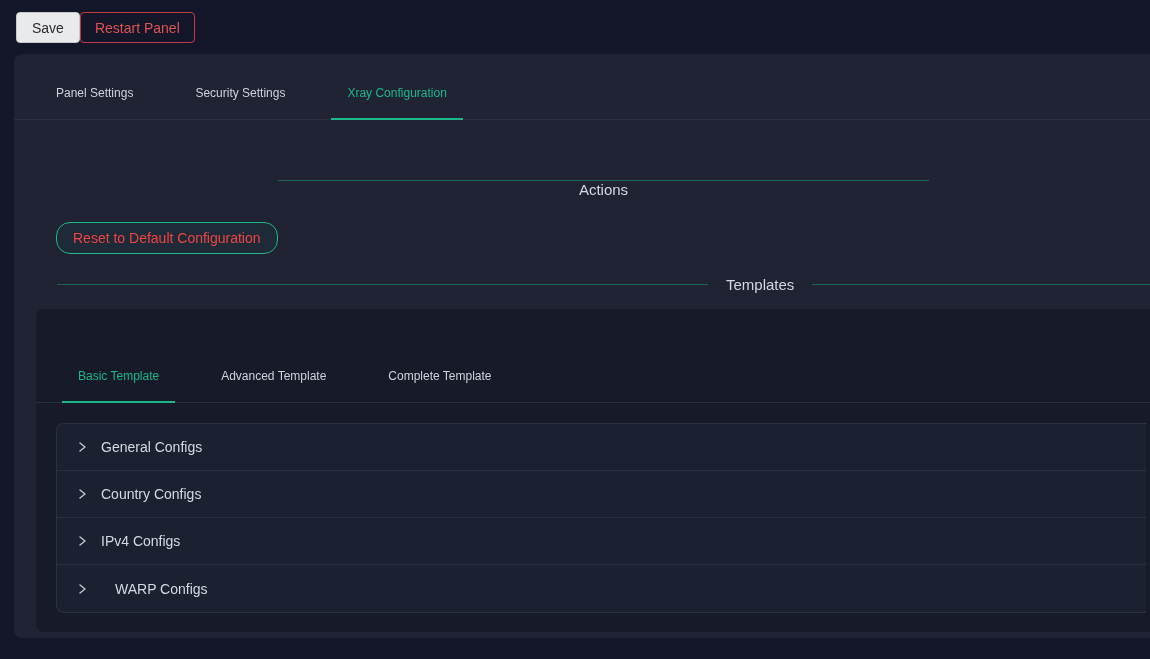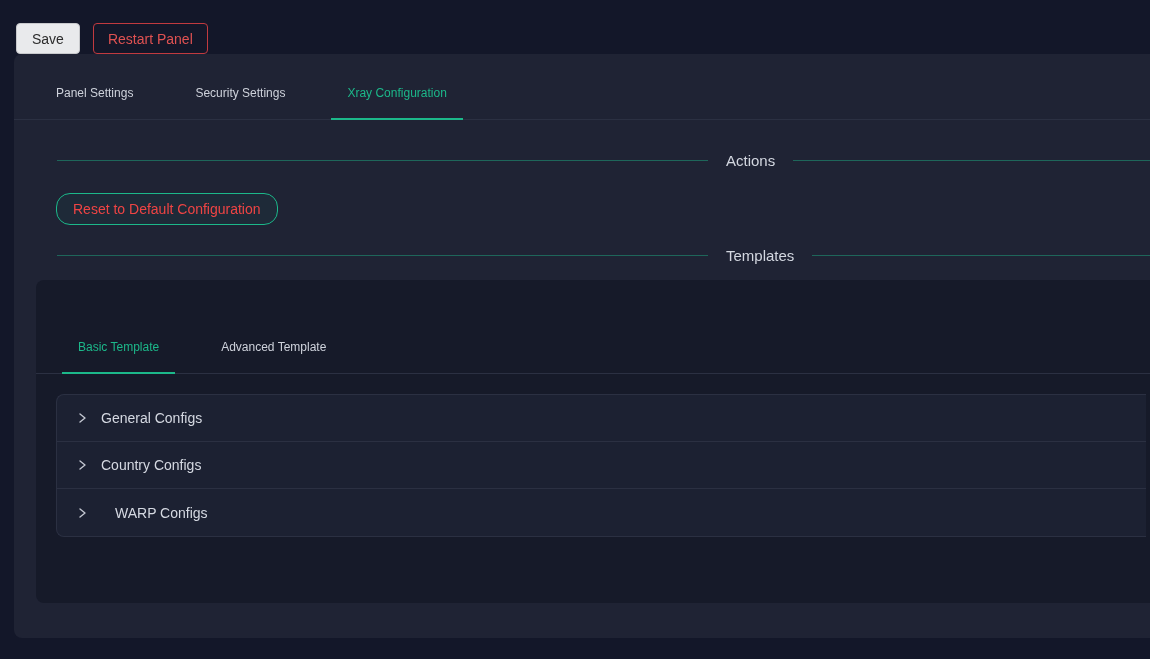--- a/index.html
+++ b/index.html
@@ -5,36 +5,36 @@
   * { margin:0; padding:0; box-sizing:border-box; }
   html,body {
     width:1150px; height:659px;
     background:#131729;
     font-family:"Liberation Sans","DejaVu Sans",sans-serif;
     color:#d6dae3;
     overflow:hidden;
   }
 
   
-  .topbar { height:54px; display:flex; align-items:flex-end; padding:12px 0 0 16px; gap:13px; }
+  .topbar { height:54px; display:flex; align-items:flex-start; padding:12px 0 0 16px; }
   .btn { font-size:14px; border-radius:4px; height:31px; cursor:pointer; font-family:inherit; }
   .btn-save { background:#e9eaec; color:#2c2c2c; border:1px solid #c8c9cc; padding:0 15px; }
   .btn-restart { background:transparent; color:#e05252; border:1px solid #c13a3f; padding:0 14px; }
 
   
   .card { margin-left:14px; height:584px; background:#1f2334; border-radius:8px 0 0 8px; overflow:hidden; }
 
   .tabs { display:flex; gap:30px; padding-left:26px; border-bottom:1px solid #2b3042; height:66px; align-items:flex-end; }
   .tab { padding:0 16px 19px; font-size:12px; color:#ced2db; position:relative; cursor:pointer; white-space:nowrap; }
   .tab.active { color:#1cb88a; }
   .tab.active::after { content:""; position:absolute; left:0; right:0; bottom:-1px; height:2px; background:#1cb88a; }
 
   
   .divider { display:flex; align-items:center; margin-left:43px; }
-  .divider.actions { margin-top:32px; }
+  .divider.actions { margin-top:60px;flex-direction:column; }
   .divider.templates { margin-top:22px; }
   .divider .seg { height:1px; background:rgba(28,184,138,0.45); }
   .seg.left { width:651px; }
   .seg.right { flex:1; }
   .divider-text { margin:0 18px; font-size:15px; color:#d3d7e0; white-space:nowrap; }
 
   .btn-reset {
     display:block; margin:24px 0 0 42px;
     background:rgba(28,184,138,0.05);
     border:1px solid #1cb88a; color:#ef4444;
@@ -82,20 +82,21 @@
     <span class="seg left"></span>
     <span class="divider-text">Templates</span>
     <span class="seg right"></span>
   </div>
 
   <div class="inner-card">
 
     <div class="tabs inner-tabs">
       <div class="tab active">Basic Template</div>
       <div class="tab">Advanced Template</div>
+      <div class="tab">Complete Template</div>
     </div>
 
     <div class="collapse">
 
       <div class="collapse-row">
         <span class="chevron">
           <svg viewBox="0 0 12 12" fill="none" stroke="currentColor" stroke-width="1.4" stroke-linecap="round" stroke-linejoin="round">
               <polyline points="4,2 9,6 4,10"></polyline>
             </svg>
         </span>
@@ -104,20 +105,28 @@
 
       <div class="collapse-row">
         <span class="chevron">
           <svg viewBox="0 0 12 12" fill="none" stroke="currentColor" stroke-width="1.4" stroke-linecap="round" stroke-linejoin="round">
               <polyline points="4,2 9,6 4,10"></polyline>
             </svg>
         </span>
         <span>Country Configs</span>
       </div>
 
+      <div class="collapse-row">
+        <span class="chevron">
+          <svg viewBox="0 0 12 12" fill="none" stroke="currentColor" stroke-width="1.4" stroke-linecap="round" stroke-linejoin="round">
+              <polyline points="4,2 9,6 4,10"></polyline>
+            </svg>
+        </span>
+        <span>IPv4 Configs</span>
+      </div>
 
       <div class="collapse-row">
         <span class="chevron">
           <svg viewBox="0 0 12 12" fill="none" stroke="currentColor" stroke-width="1.4" stroke-linecap="round" stroke-linejoin="round">
               <polyline points="4,2 9,6 4,10"></polyline>
             </svg>
         </span>
         <span>WARP Configs</span>
       </div>
 

